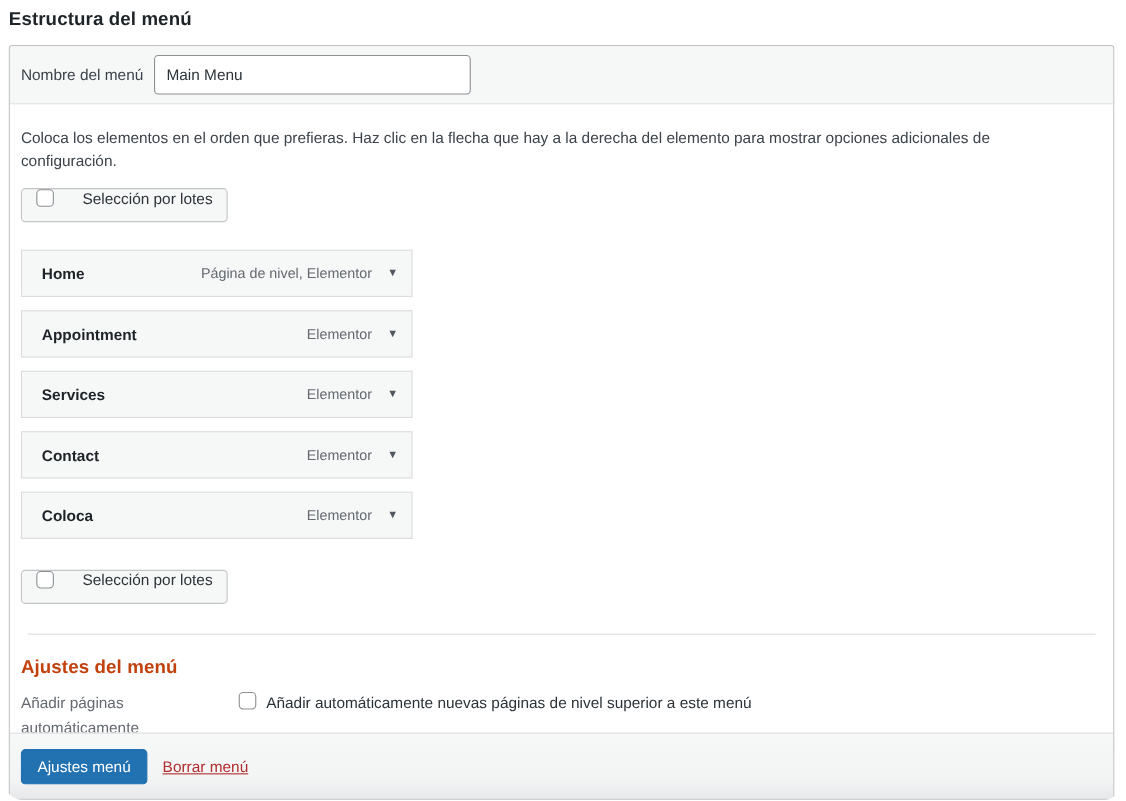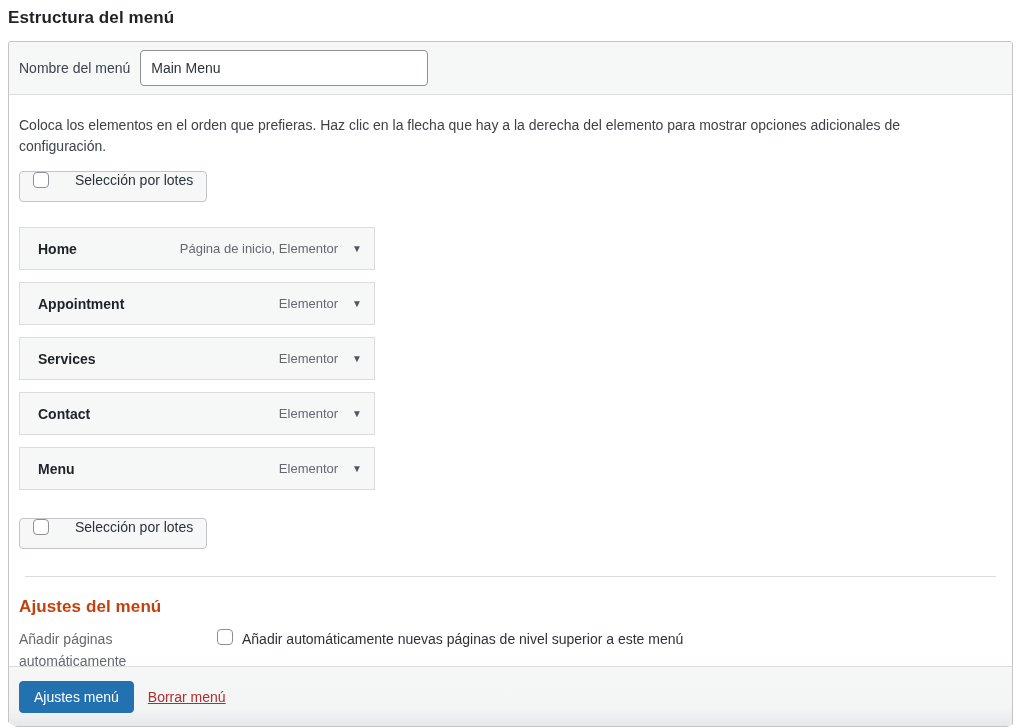--- a/index.html
+++ b/index.html
@@ -222,21 +222,21 @@
       <p class="instructions">Coloca los elementos en el orden que prefieras. Haz clic en la flecha que hay a la derecha del elemento para mostrar opciones adicionales de configuración.</p>
 
       <button class="bulk-select-btn top">
         <input type="checkbox" style="">
         <span>Selección por lotes</span>
       </button>
 
       <div class="menu-list" id="menu-list">
   <div class="menu-item">
     <span class="mi-label">Home</span>
-    <span class="mi-meta">Página de inicio, Elementor</span>
+    <span class="mi-meta">Página de nivel, Elementor</span>
     <span class="mi-arrow">▼</span>
   </div>
 
   <div class="menu-item">
     <span class="mi-label">Appointment</span>
     <span class="mi-meta">Elementor</span>
     <span class="mi-arrow">▼</span>
   </div>
 
   <div class="menu-item">
@@ -245,21 +245,21 @@
     <span class="mi-arrow">▼</span>
   </div>
 
   <div class="menu-item">
     <span class="mi-label">Contact</span>
     <span class="mi-meta">Elementor</span>
     <span class="mi-arrow">▼</span>
   </div>
 
   <div class="menu-item">
-    <span class="mi-label">Menu</span>
+    <span class="mi-label">Coloca</span>
     <span class="mi-meta">Elementor</span>
     <span class="mi-arrow">▼</span>
   </div>
 </div>
 
       <button class="bulk-select-btn bottom">
         <input type="checkbox" style="">
         <span>Selección por lotes</span>
       </button>
 

